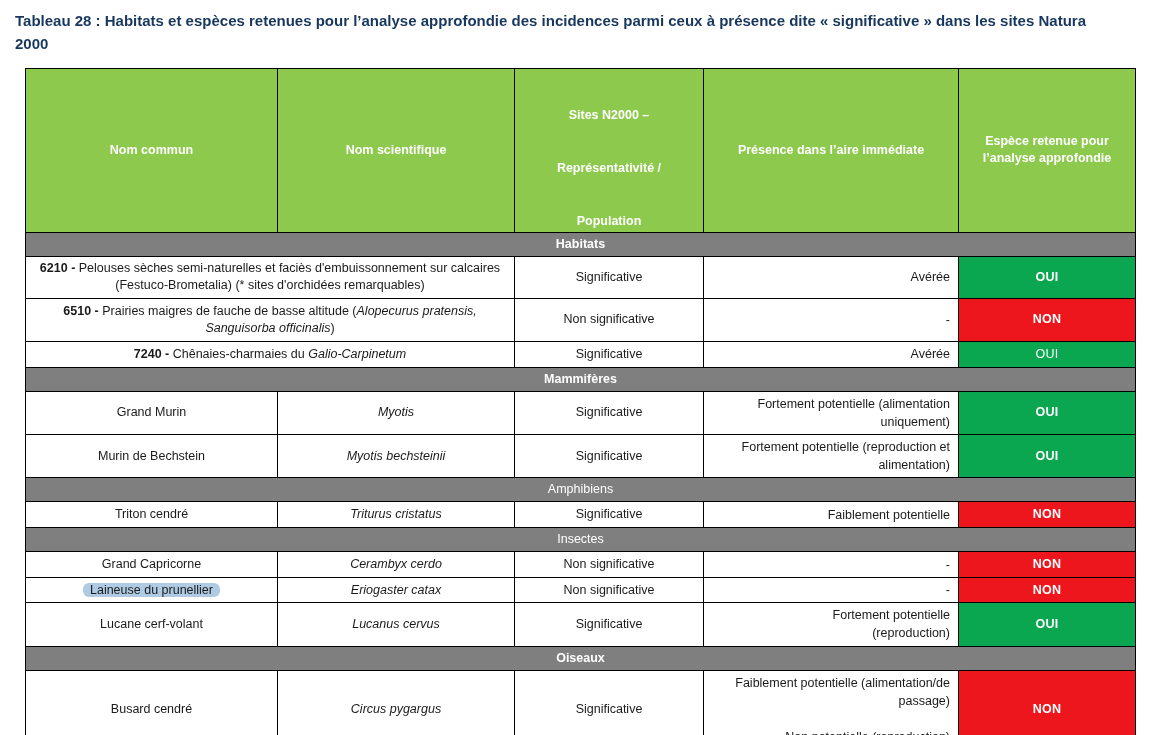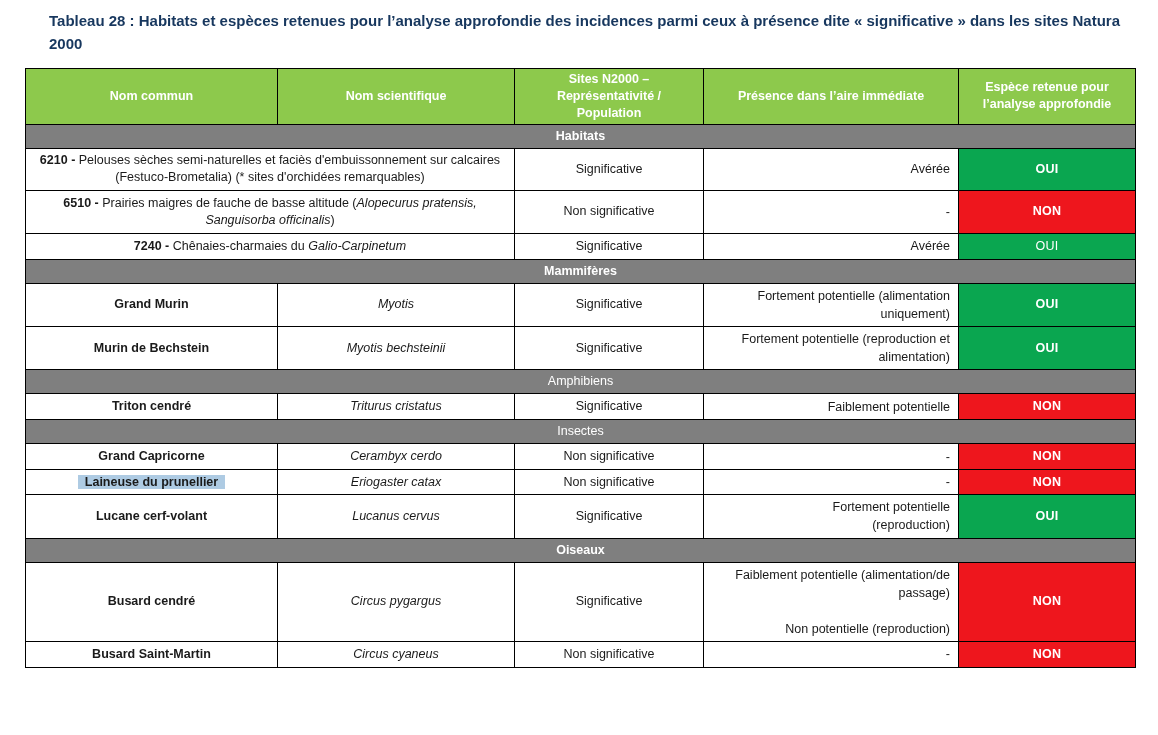--- a/index.html
+++ b/index.html
@@ -2,54 +2,54 @@
 <html style="--title-color: #17375e; --header-bg: #8dc94c; --section-bg: #7f7f7f; --yes-bg: #0aa650; --no-bg: #ee161d; --highlight: #aecbe3; --border: #000000;"><head>
 <meta charset="utf-8">
 <style>
   html,body{margin:0;padding:0;}
   body{
     width:1158px;height:735px;background:#ffffff;position:relative;
     font-family:"Liberation Sans","DejaVu Sans",sans-serif;color:#1a1a1a;
     overflow:hidden;
   }
   .page-title{
-    position:absolute;left:49px;top:10px;width:1102px;
+    position:absolute;left:15px;top:10px;width:1102px;
     font-size:15px;font-weight:bold;line-height:1.5;
     color:var(--title-color,#17375e);
   }
   table.natura{
     position:absolute;left:25px;top:68px;width:1110px;
     border-collapse:collapse;table-layout:fixed;
   }
   .natura th,.natura td{
     border:1px solid #000;
     font-size:12.5px;line-height:1.35;
     text-align:center;vertical-align:middle;
     padding:3px 8px;word-wrap:break-word;
   }
   .natura th{
     background:var(--header-bg,#8dc94c);color:#ffffff;font-weight:bold;
     padding:2px 6px;
   }
-  .natura th .hline{display:block;}
+  .natura th .hline{display:block;margin-top:36px;}
   tr.section-row td{
     background:var(--section-bg,#7f7f7f);color:#ffffff;font-weight:normal;
     padding:2px 6px;
   }
   tr.section-row.bold td{font-weight:bold;}
-  td.common{font-weight:bold;}
+  td.common{font-weight:normal;}
   td.sci{font-style:italic;}
   td.habitat .code{font-weight:bold;}
   td.habitat .latin{font-style:italic;}
   td.presence{white-space:pre-line;line-height:1.45;text-align:right;}
   td.decision{
     color:#ffffff;font-weight:bold;letter-spacing:.3px;
   }
   td.decision.weight-regular{font-weight:normal;}
-  .highlight{background:var(--highlight,#aecbe3);padding:0 7px;}
+  .highlight{background:var(--highlight,#aecbe3);padding:0 7px;border-radius:6px;}
 </style>
 </head>
 <body>
 
 <div class="page-title">Tableau 28 : Habitats et espèces retenues pour l’analyse approfondie des incidences parmi ceux à présence dite « significative » dans les sites Natura 2000</div>
 
 <table class="natura">
   <colgroup>
     <col style="width:252px">
       <col style="width:237px">

